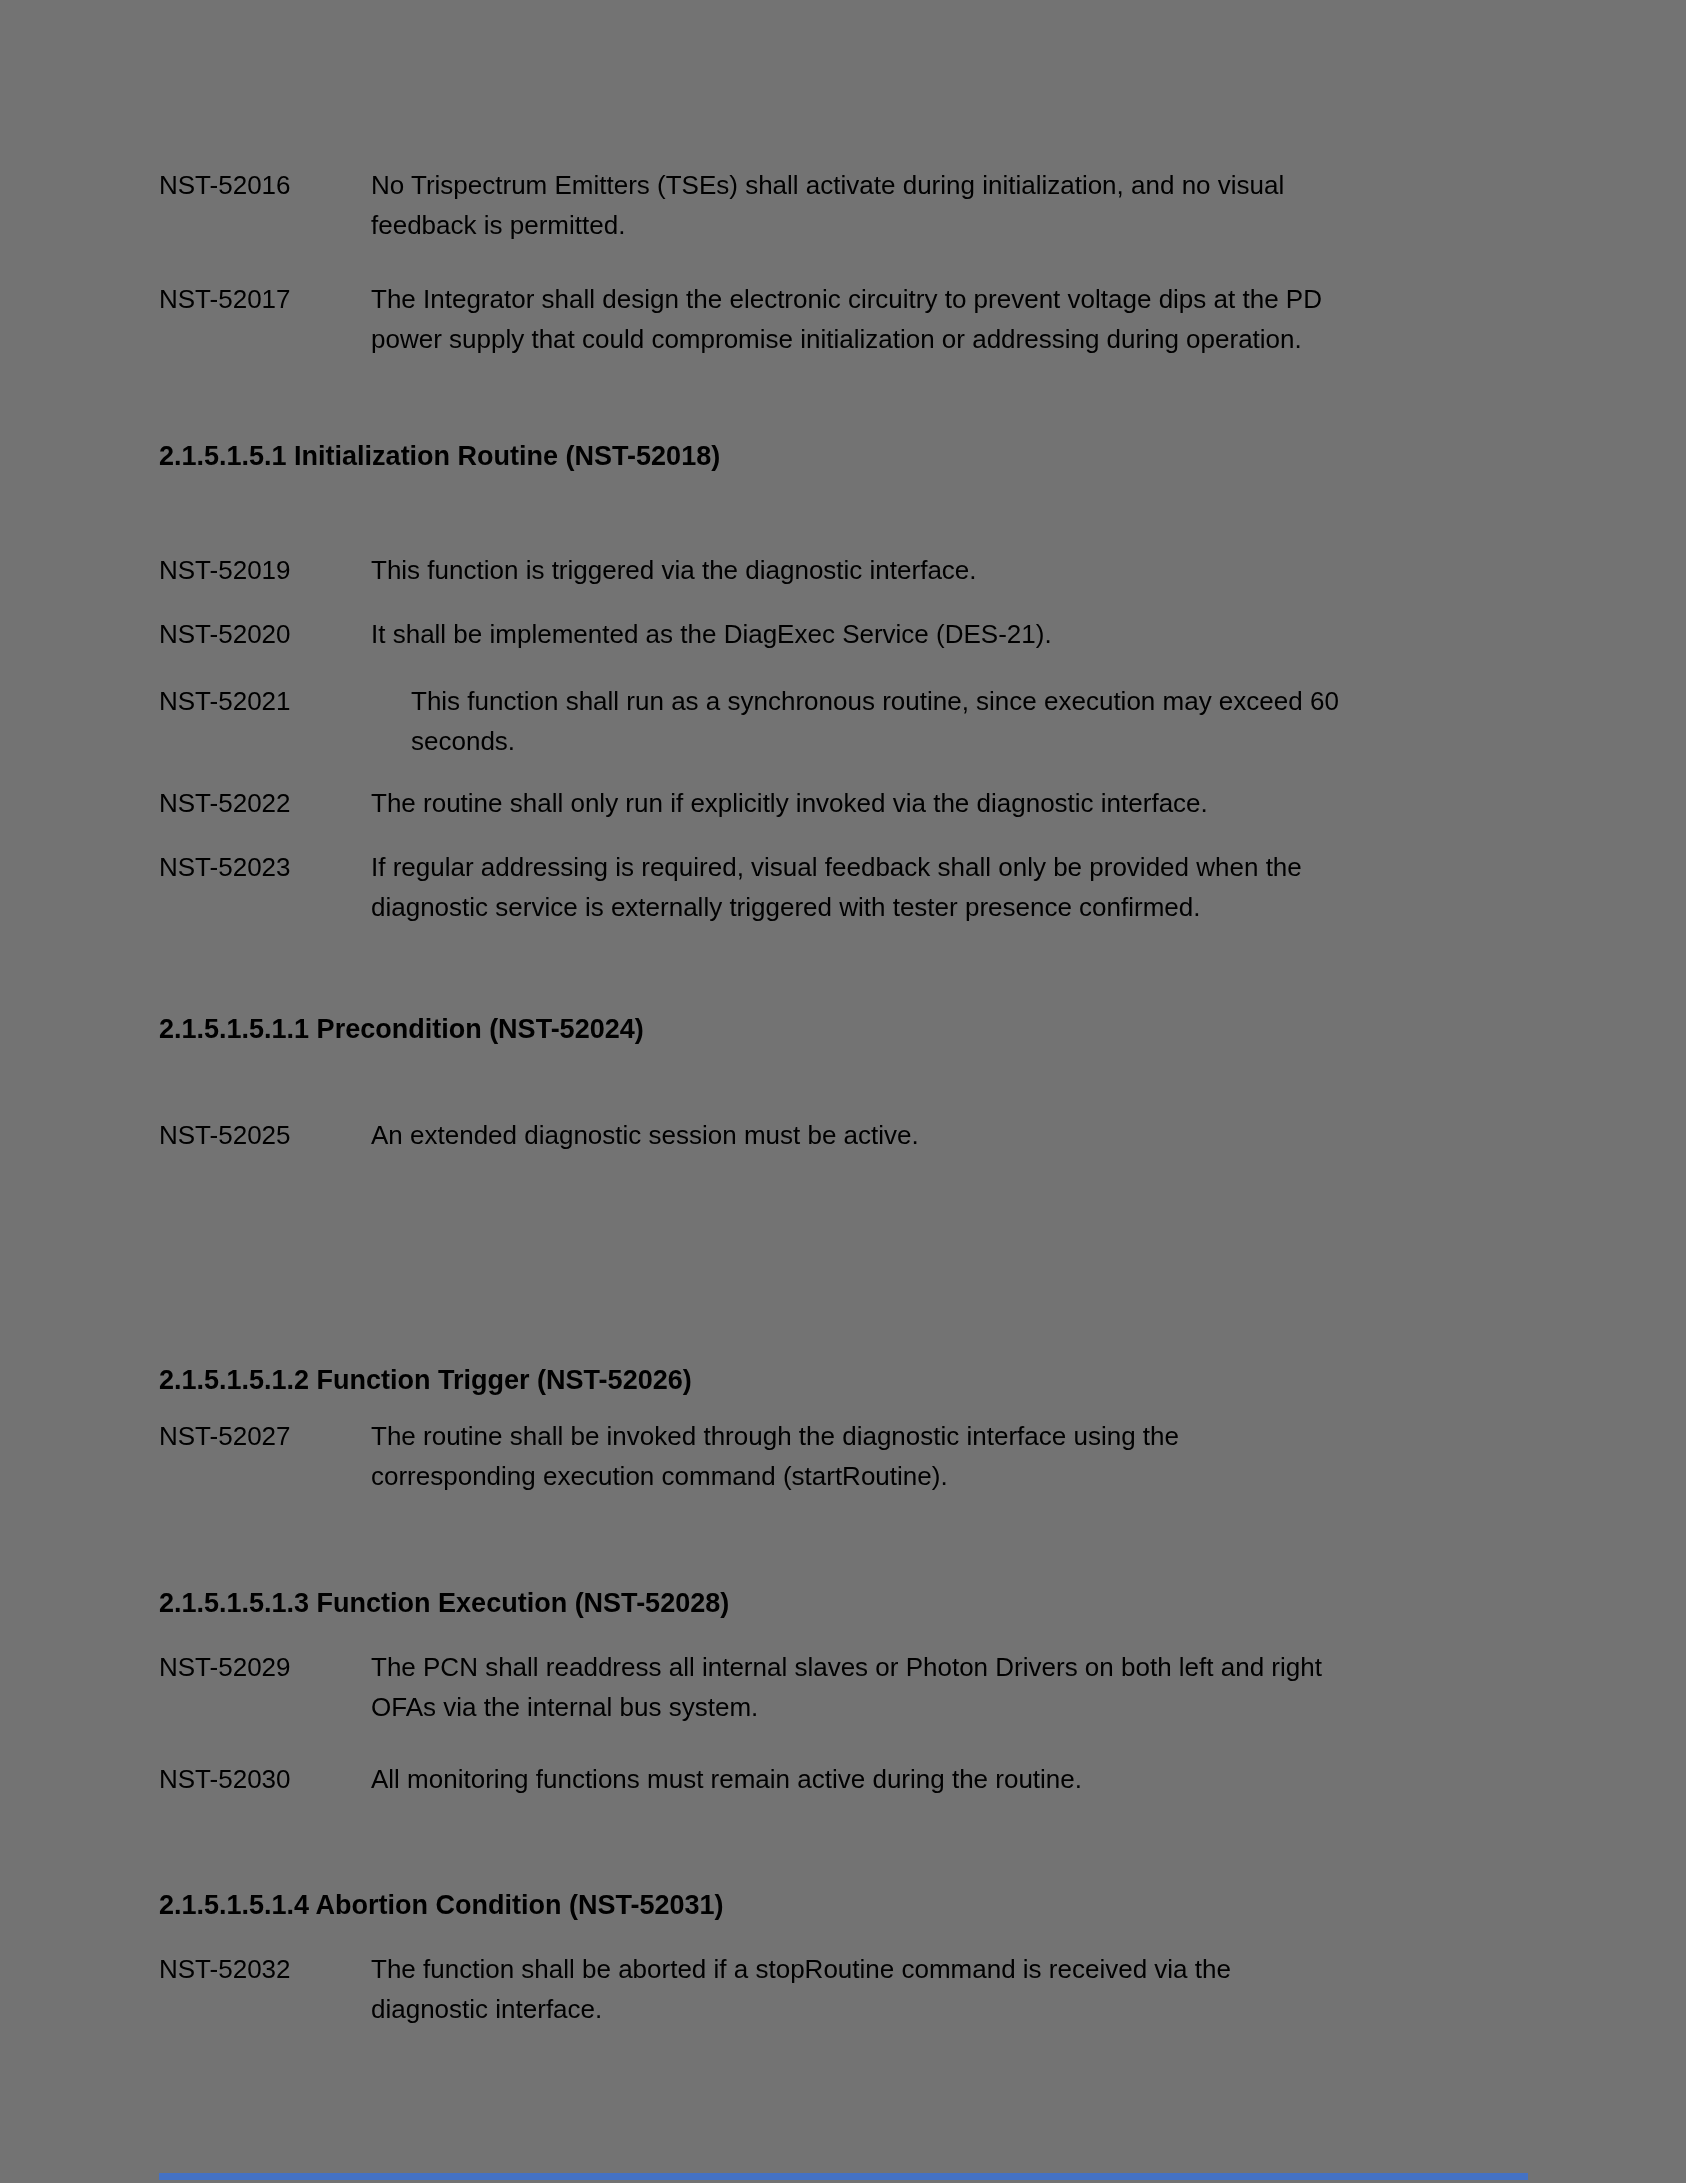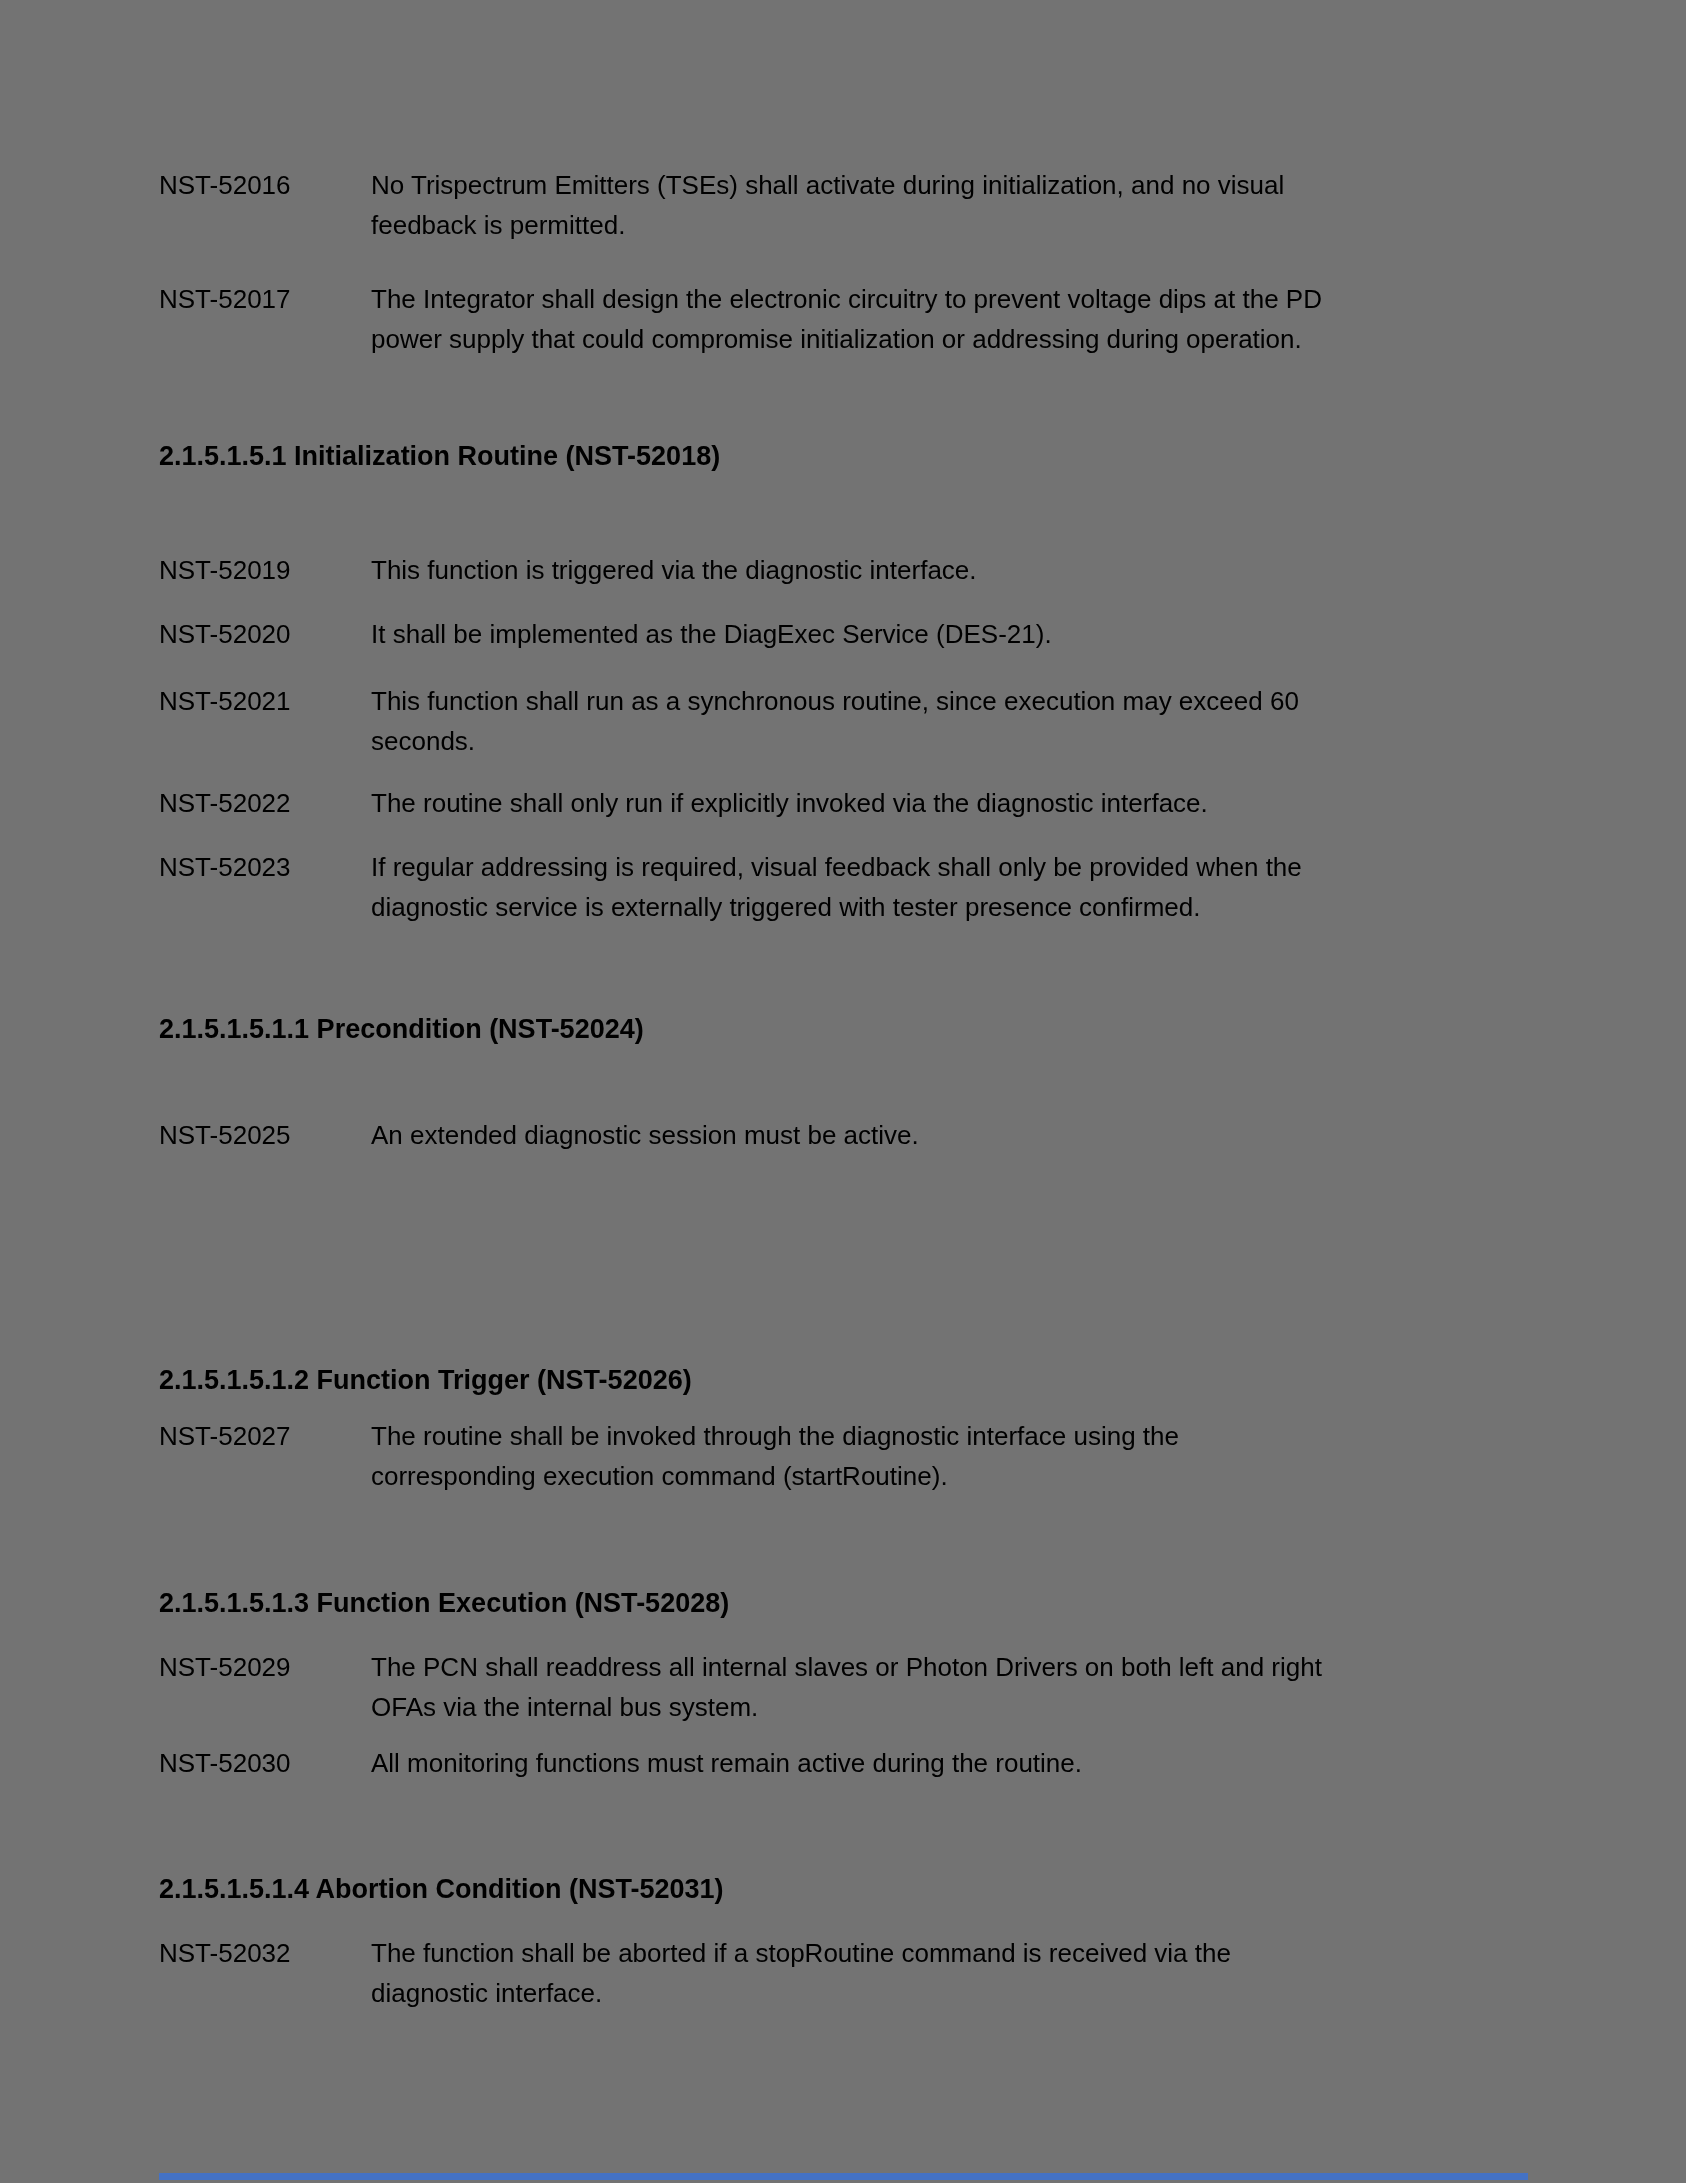--- a/index.html
+++ b/index.html
@@ -41,30 +41,30 @@
     font-weight: bold;
     white-space: pre;
     margin: 0;
   }
   
   .b1  { margin-top: 0;     }
   .b2  { margin-top: 34px;  }
   .h1  { margin-top: 77px; }
   .b4  { margin-top: 74px; }
   .b5  { margin-top: 24px; align-items: flex-end;  }
-  .b6  { margin-top: 26.5px;  }
+  .b6  { margin-top: 26.5px; gap: 40px;  }
   .b7  { margin-top: 22.5px;  }
   .b8  { margin-top: 24px;  }
   .h2x { margin-top: 82px; }
   .b10 { margin-top: 66px; }
   .h3x { margin-top: 205px; }
   .b12 { margin-top: 16px;  }
   .h4x { margin-top: 87px; }
   .b14 { margin-top: 24px; justify-content: space-between;  }
-  .b15 { margin-top: 16px; justify-content: space-between;  }
+  .b15 { margin-top: 32px; justify-content: space-between;  }
   .h5x { margin-top: 86px; }
   .b17 { margin-top: 24px;  }
   .accent-bar {
     position: absolute;
     left: 159px;
     top: 2173px;
     width: 1369px;
     height: 7.3px;
     background: #4472C4;
   }

